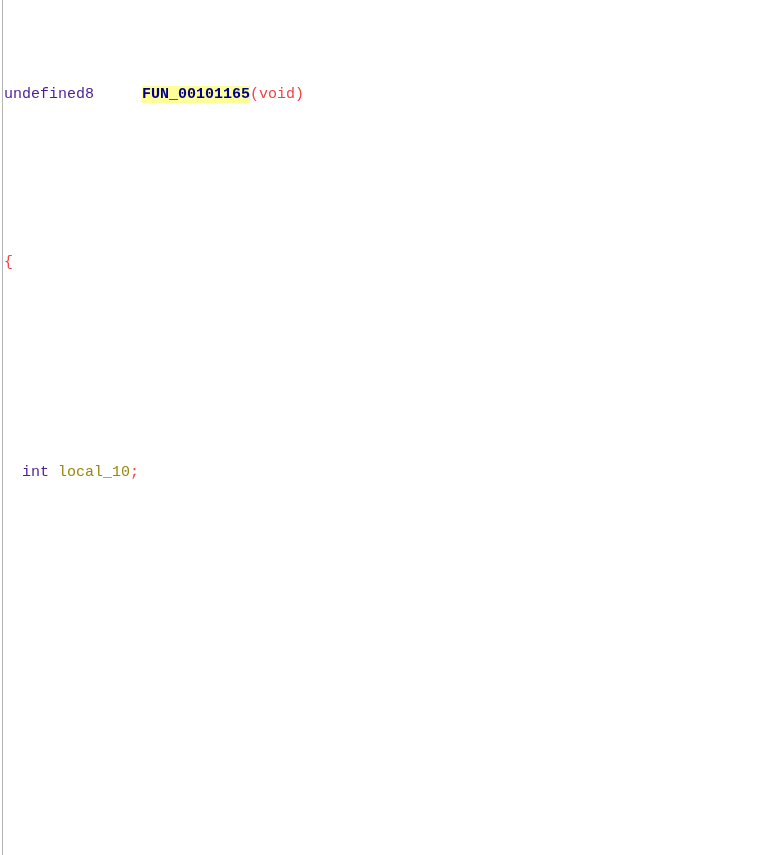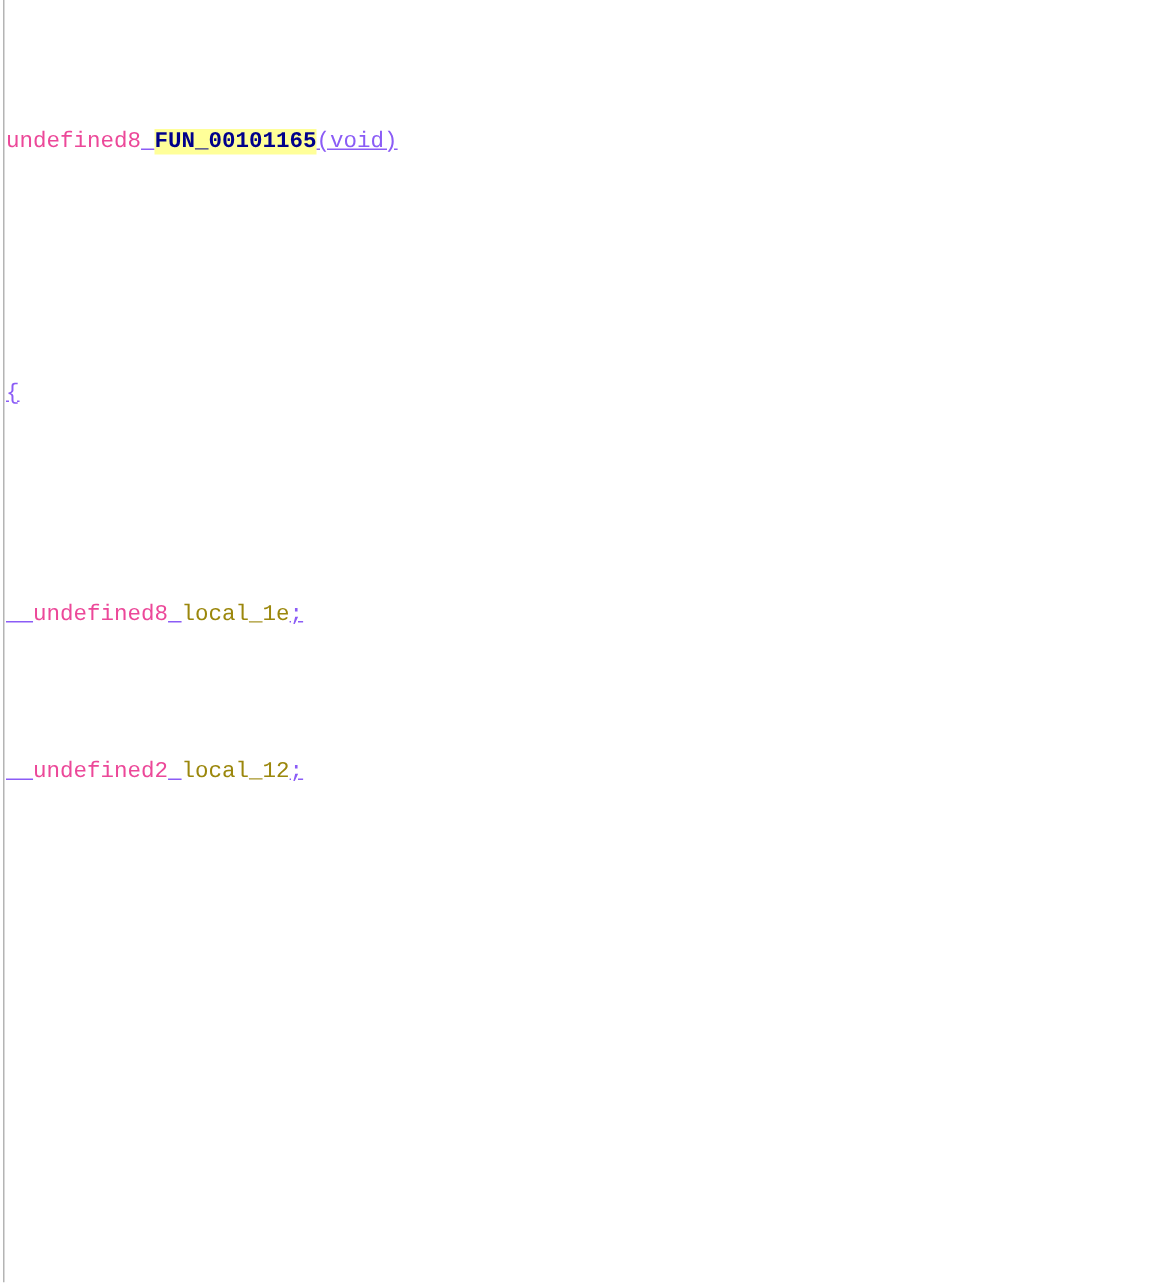--- a/index.html
+++ b/index.html
@@ -45,24 +45,24 @@
   }
   .code-line {
     height: 21px;
     line-height: 21px;
     white-space: pre;
   }
   .code-line.blank {
     height: 21px;
   }
   
-  .tok-type      { color: #ec4899; }            
+  .tok-type      { color: #4c1d95; }            
   .tok-var       { color: #9b870c; }            
-  .tok-funcname  { color: #00008b; font-weight: bold; }            
-  .tok-plain     { color: #8b5cf6; text-decoration: underline; }            
+  .tok-funcname  { color: #00008b; font-weight: bold; margin-left: 39px; }            
+  .tok-plain     { color: #ef4444; }            
   .highlight     { background: #ffff99; }
 </style>
 </head>
 <body>
 
 <div id="decompiler-panel">
 
   <div id="gutter-rule"></div>
 
   <div id="code-listing">
@@ -70,25 +70,24 @@
     
     <div class="code-line"><span class="tok-type">undefined8</span><span class="tok-plain"> </span><span class="tok-funcname highlight">FUN_00101165</span><span class="tok-plain">(void)</span></div>
 
     <div class="code-line blank"></div>
 
     <div class="code-line"><span class="tok-plain">{</span></div>
 
     
 
 
-    <div class="code-line"><span class="tok-plain">  </span><span class="tok-type">undefined8</span><span class="tok-plain"> </span><span class="tok-var">local_1e</span><span class="tok-plain">;</span></div>
 
 
-    <div class="code-line"><span class="tok-plain">  </span><span class="tok-type">undefined2</span><span class="tok-plain"> </span><span class="tok-var">local_12</span><span class="tok-plain">;</span></div>
 
+    <div class="code-line"><span class="tok-plain">  </span><span class="tok-type">int</span><span class="tok-plain"> </span><span class="tok-var">local_10</span><span class="tok-plain">;</span></div>
 
     
 
     
 
     
     
 
     
 

